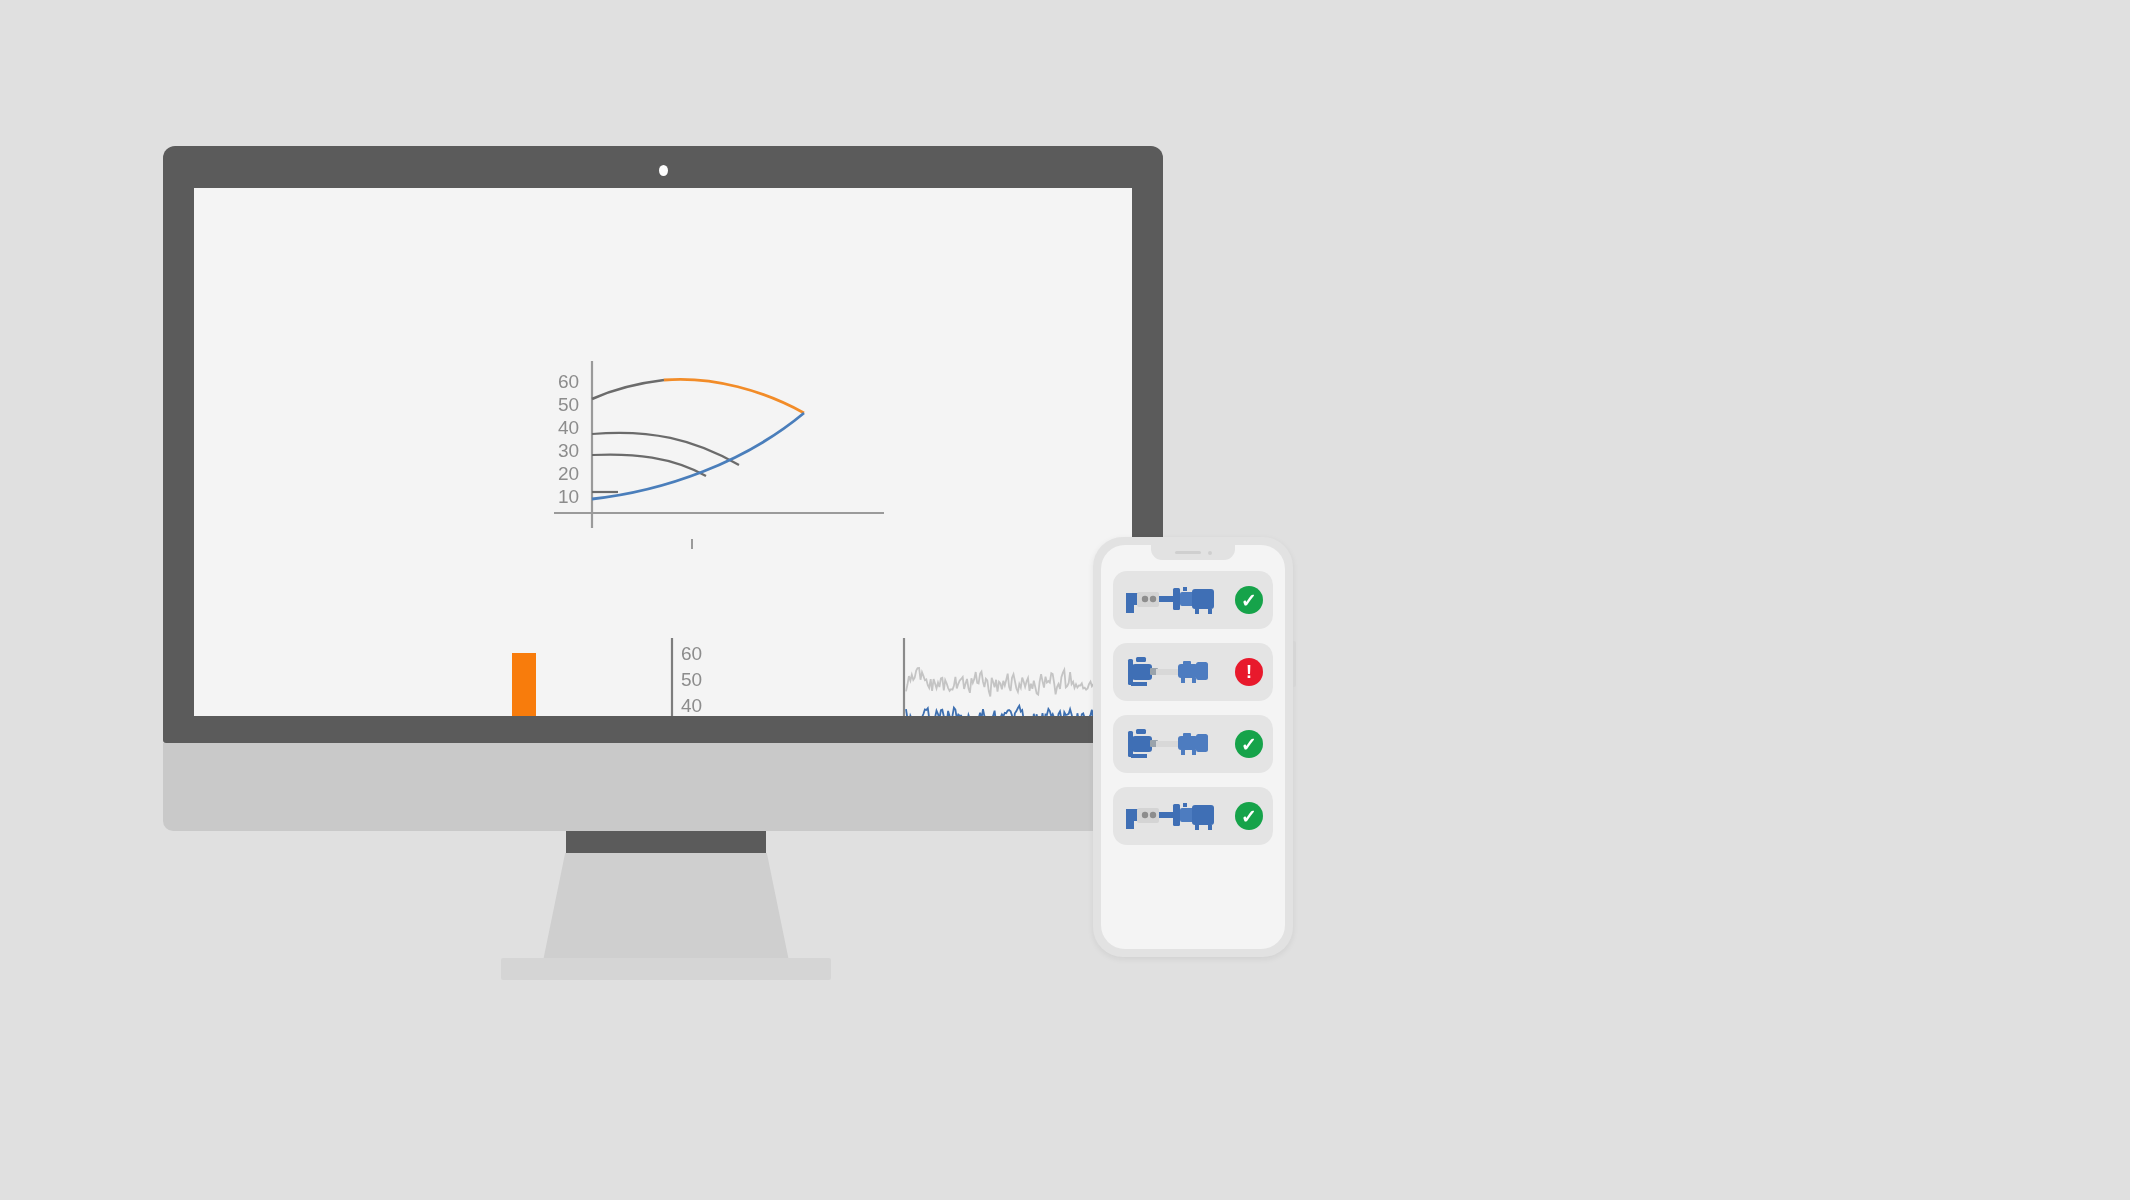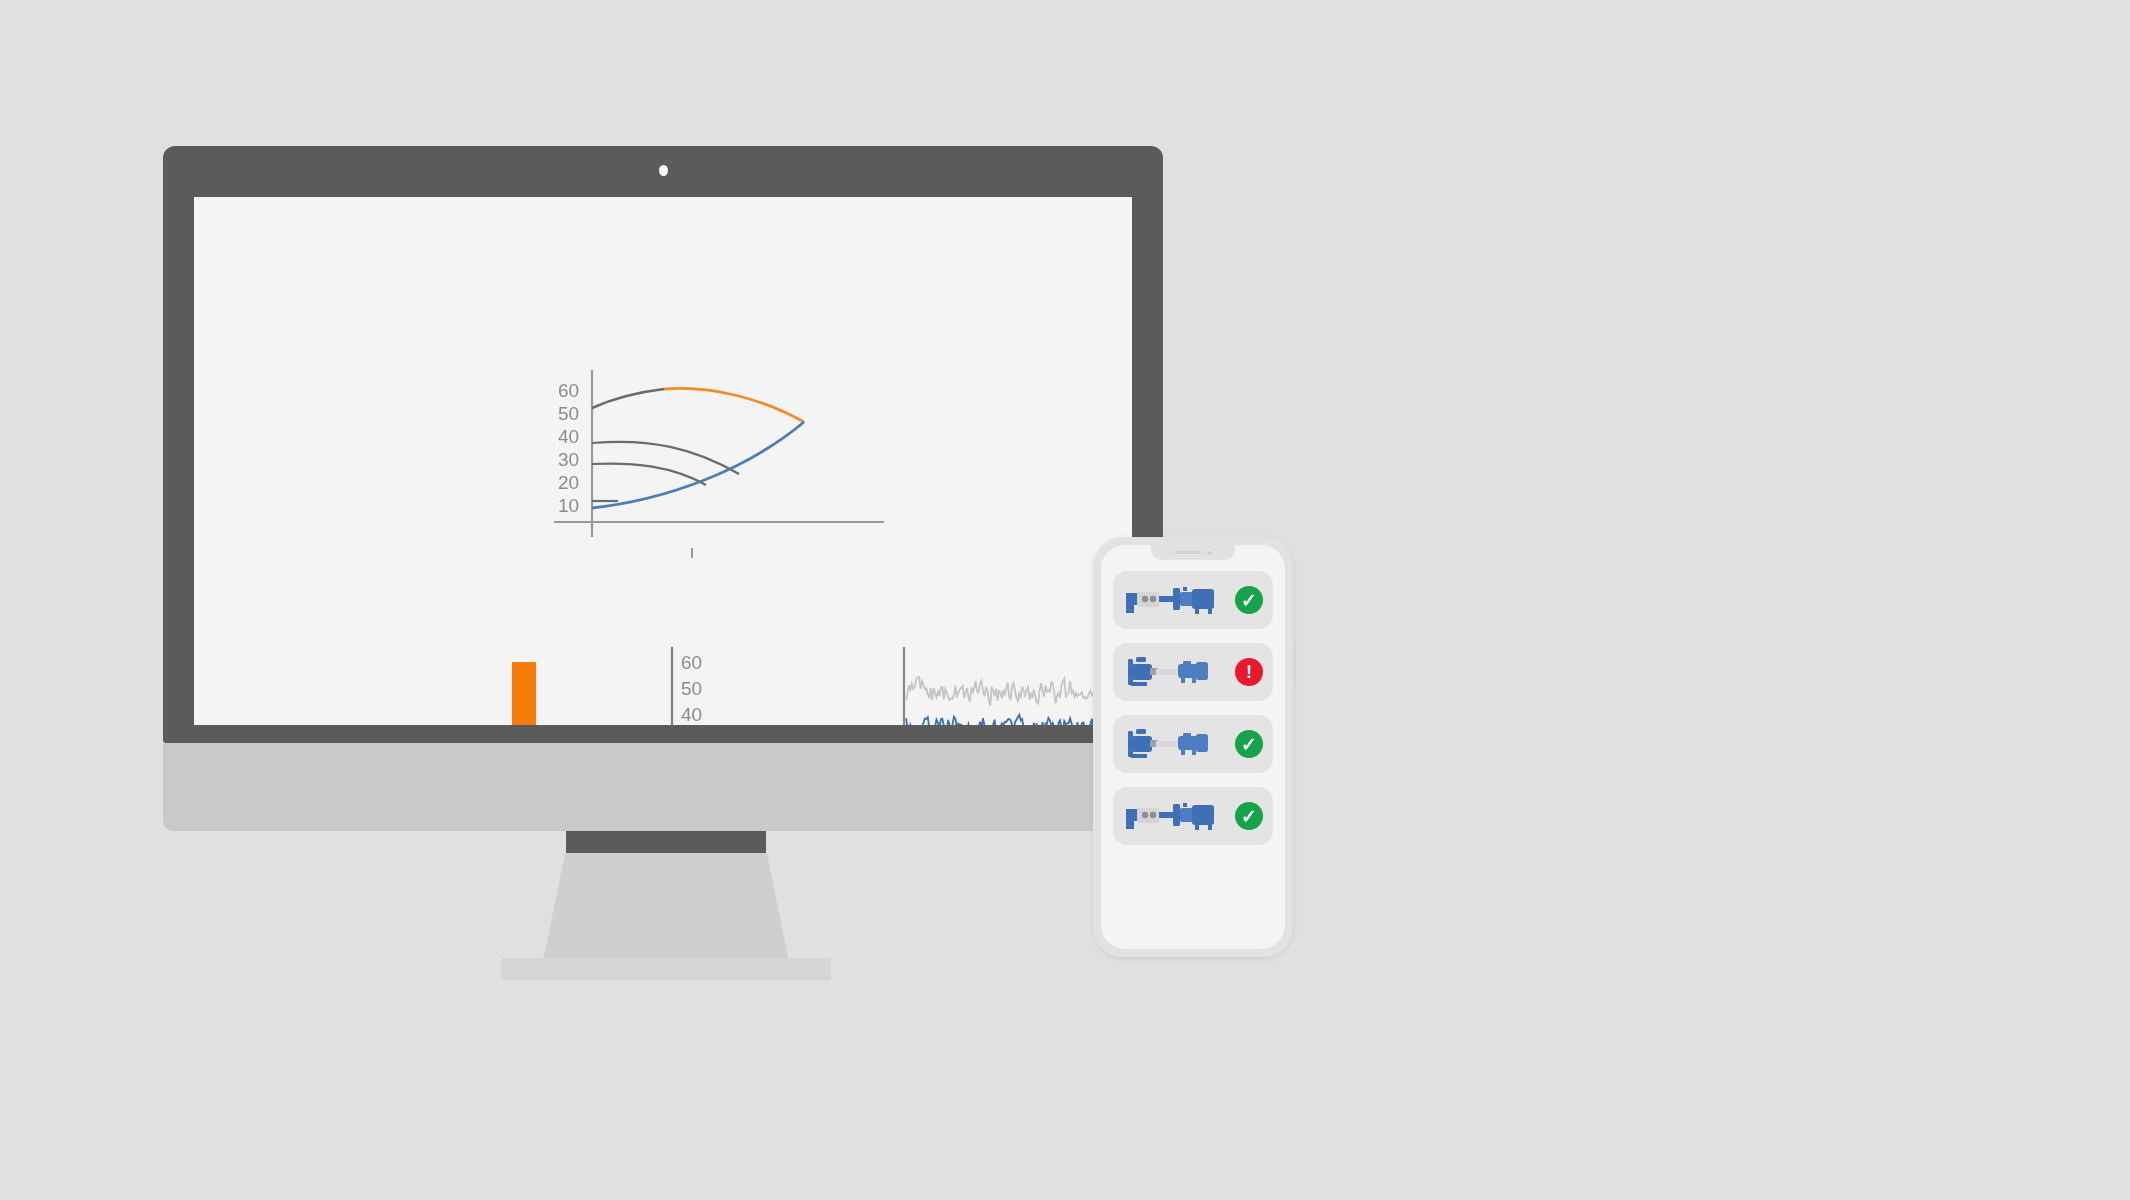--- a/index.html
+++ b/index.html
@@ -48,21 +48,20 @@
     border-radius: 50%;
   }
   #monitor-screen {
     position: absolute;
     left: 31px;
     top: 42px;
     width: 938px;
     height: 528px;
     background: #f4f4f4;
     overflow: hidden;
-    margin-top: 9px;
   }
   #monitor-chin {
     position: absolute;
     left: 0;
     top: 597px;
     width: 1000px;
     height: 88px;
     background: #c9c9c9;
     border-radius: 0 0 10px 10px;
   }

